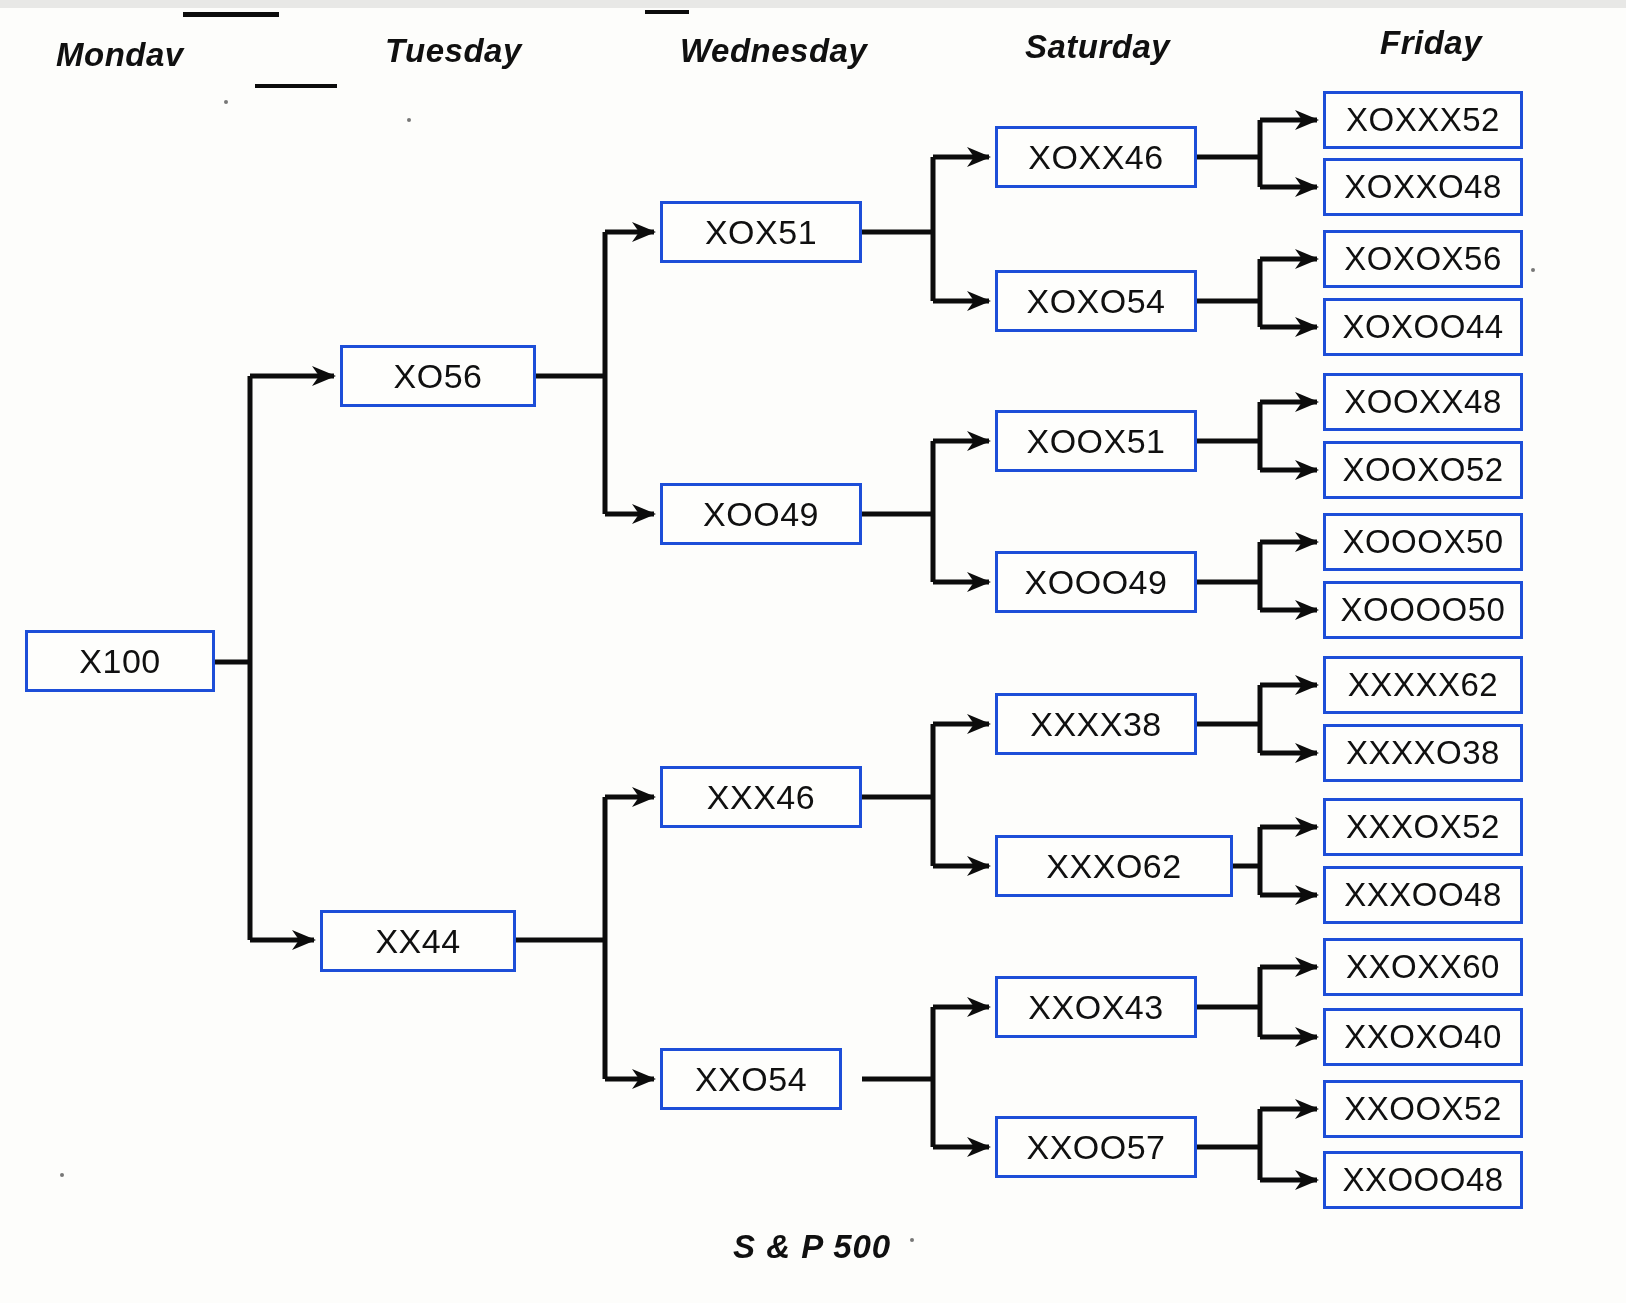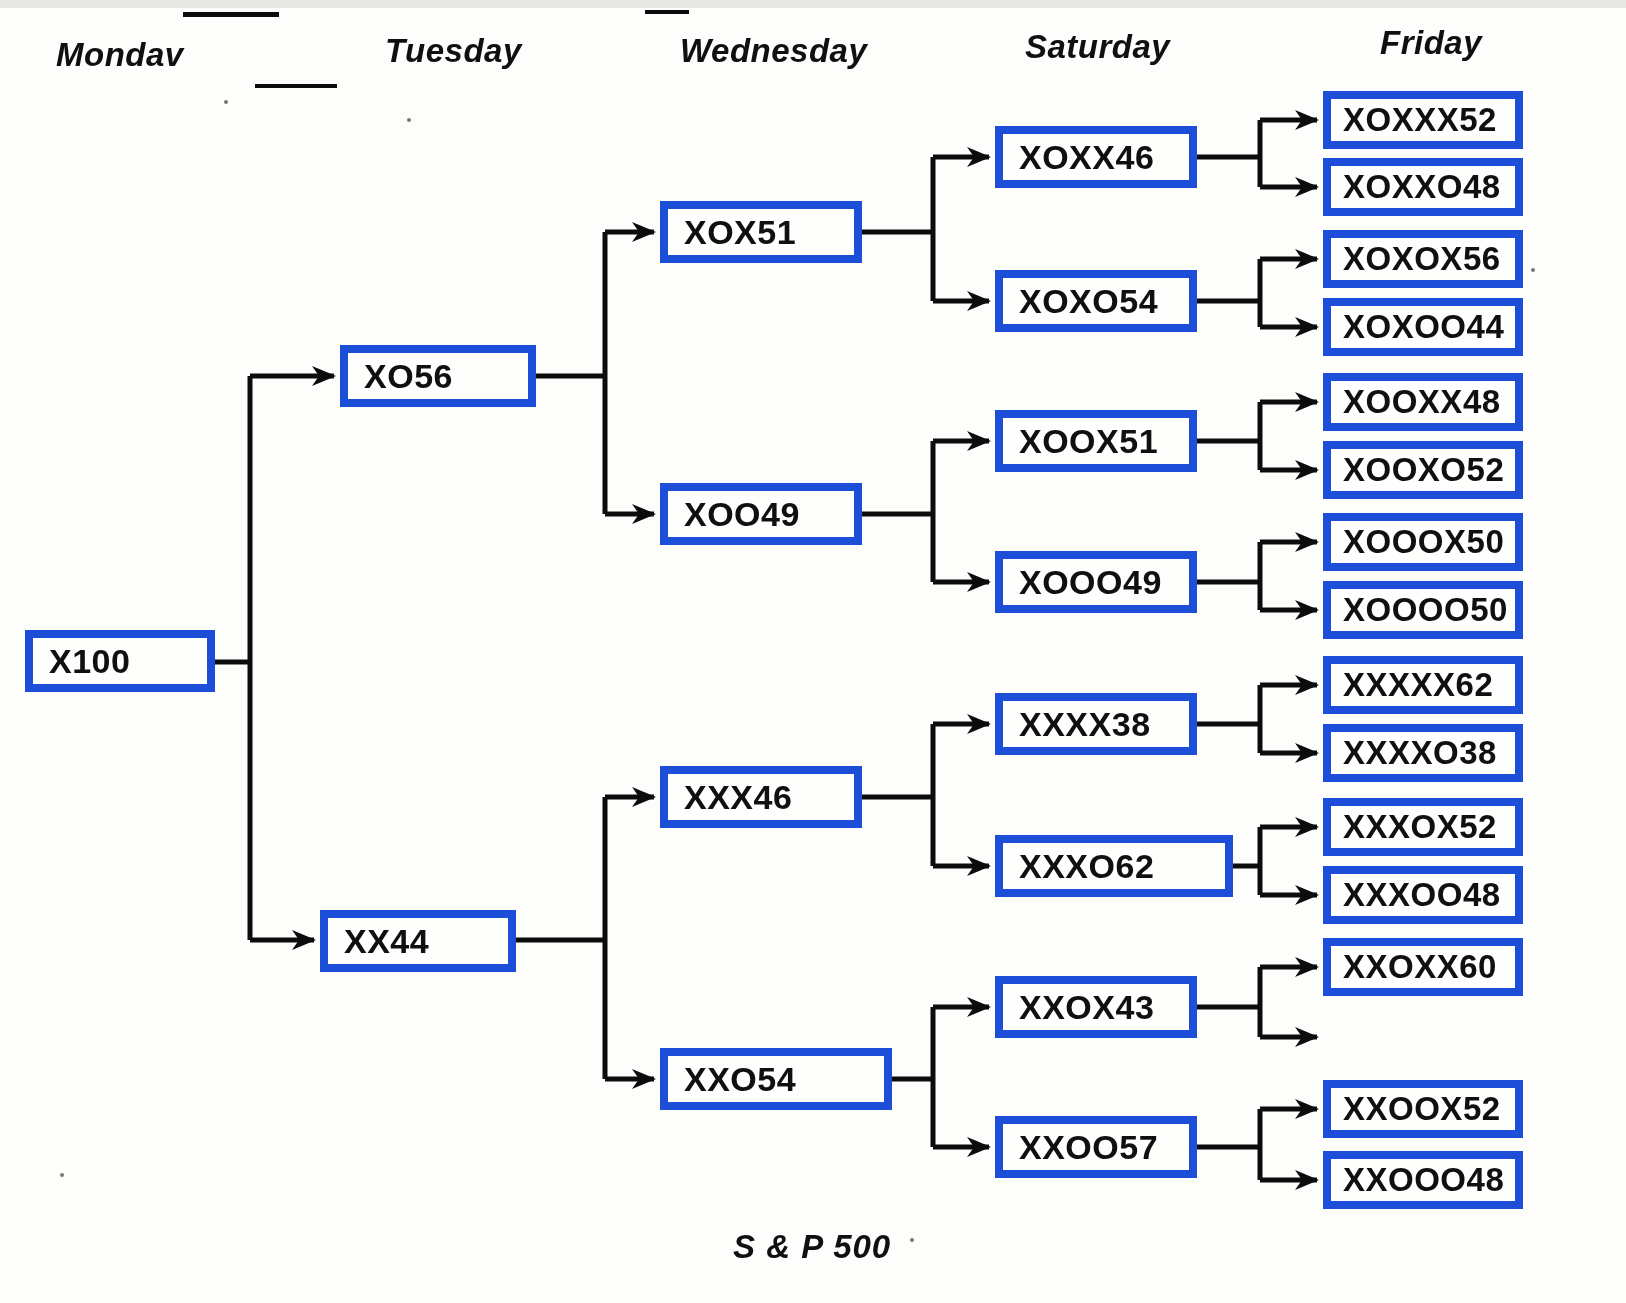--- a/index.html
+++ b/index.html
@@ -17,26 +17,26 @@
     position:absolute;
     font-style:italic;
     font-weight:bold;
     font-size:33px;
     letter-spacing:.5px;
     white-space:nowrap;
   }
   .node{
     position:absolute;
     box-sizing:border-box;
-    border:8px solid #1d4ed8;
+    border:3px solid #1d4ed8;
     background:#fefefc;
     display:flex;
     align-items:center;
-    justify-content:flex-start;
-    font-weight:bold;
+    justify-content:center;
+    font-weight:normal;
     font-size:34px;
     letter-spacing:.5px;
     padding:0 16px;
     white-space:nowrap;
   }
   .node.fri{padding:0 12px;font-size:33px;}
   .caption{
     position:absolute;
     font-style:italic;
     font-weight:bold;
@@ -150,21 +150,21 @@
     <span>51</span>
   </div>
   <div class="node" style="left:660px;top:475px;width:202px;height:62px">
     <span>XOO</span>
     <span>49</span>
   </div>
   <div class="node" style="left:660px;top:758px;width:202px;height:62px">
     <span>XXX</span>
     <span>46</span>
   </div>
-  <div class="node" style="left:660px;top:1040px;width:232px;height:62px">
+  <div class="node" style="left:660px;top:1040px;width:182px;height:62px">
     <span>XXO</span>
     <span>54</span>
   </div>
 
   <div class="node" style="left:995px;top:118px;width:202px;height:62px">
     <span>XOXX</span>
     <span>46</span>
   </div>
   <div class="node" style="left:995px;top:262px;width:202px;height:62px">
     <span>XOXO</span>
@@ -239,20 +239,24 @@
     <span>XXXOX</span>
     <span>52</span>
   </div>
   <div class="node fri" style="left:1323px;top:858px;width:200px;height:58px">
     <span>XXXOO</span>
     <span>48</span>
   </div>
   <div class="node fri" style="left:1323px;top:930px;width:200px;height:58px">
     <span>XXOXX</span>
     <span>60</span>
+  </div>
+  <div class="node fri" style="left:1323px;top:1000px;width:200px;height:58px">
+    <span>XXOXO</span>
+    <span>40</span>
   </div>
   <div class="node fri" style="left:1323px;top:1072px;width:200px;height:58px">
     <span>XXOOX</span>
     <span>52</span>
   </div>
   <div class="node fri" style="left:1323px;top:1143px;width:200px;height:58px">
     <span>XXOOO</span>
     <span>48</span>
   </div>
 

